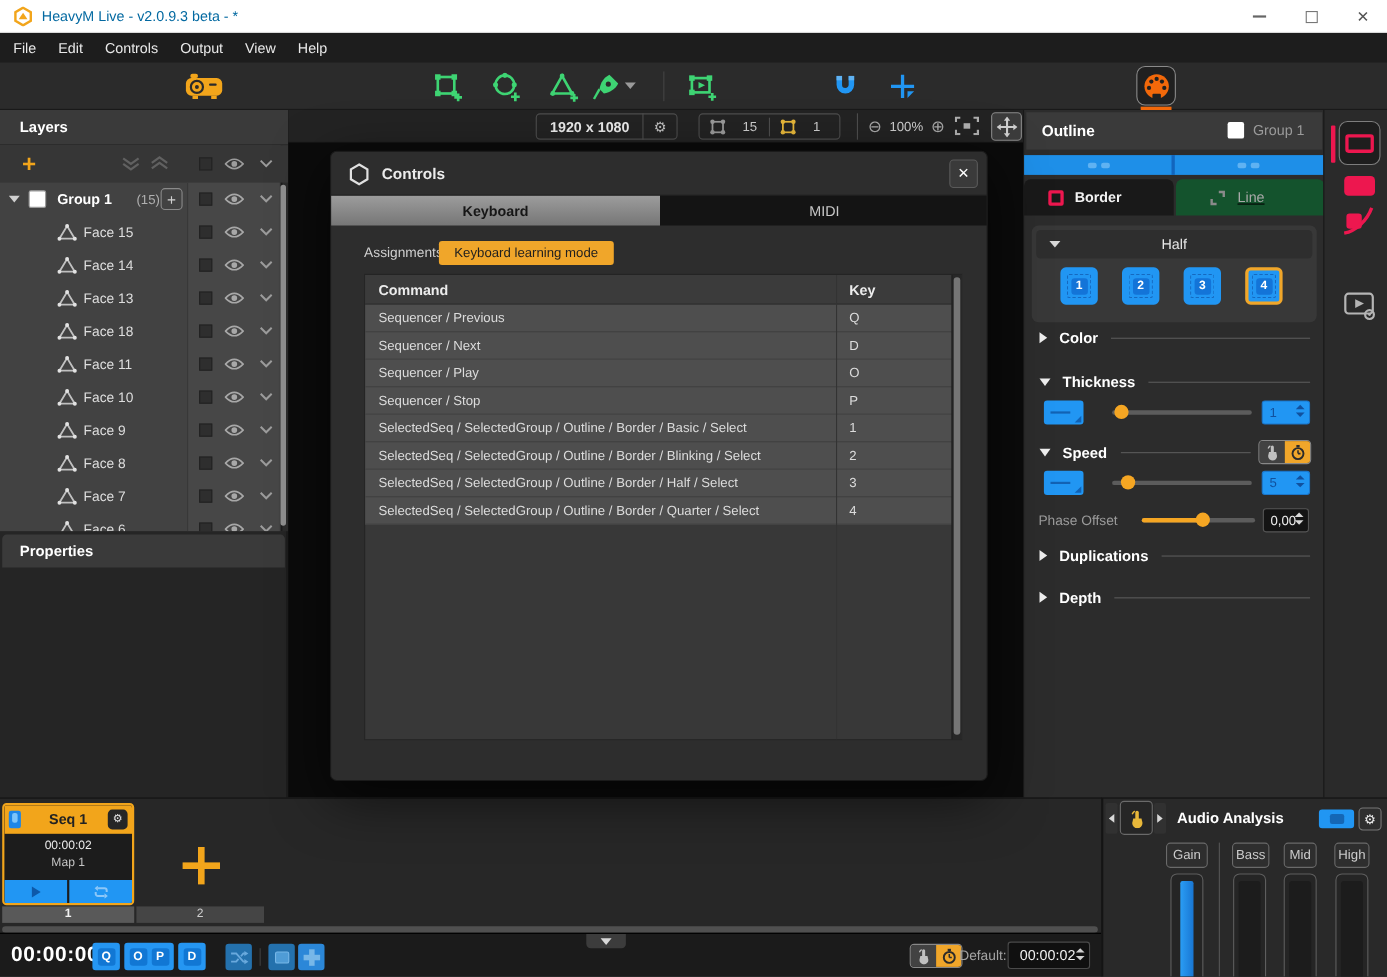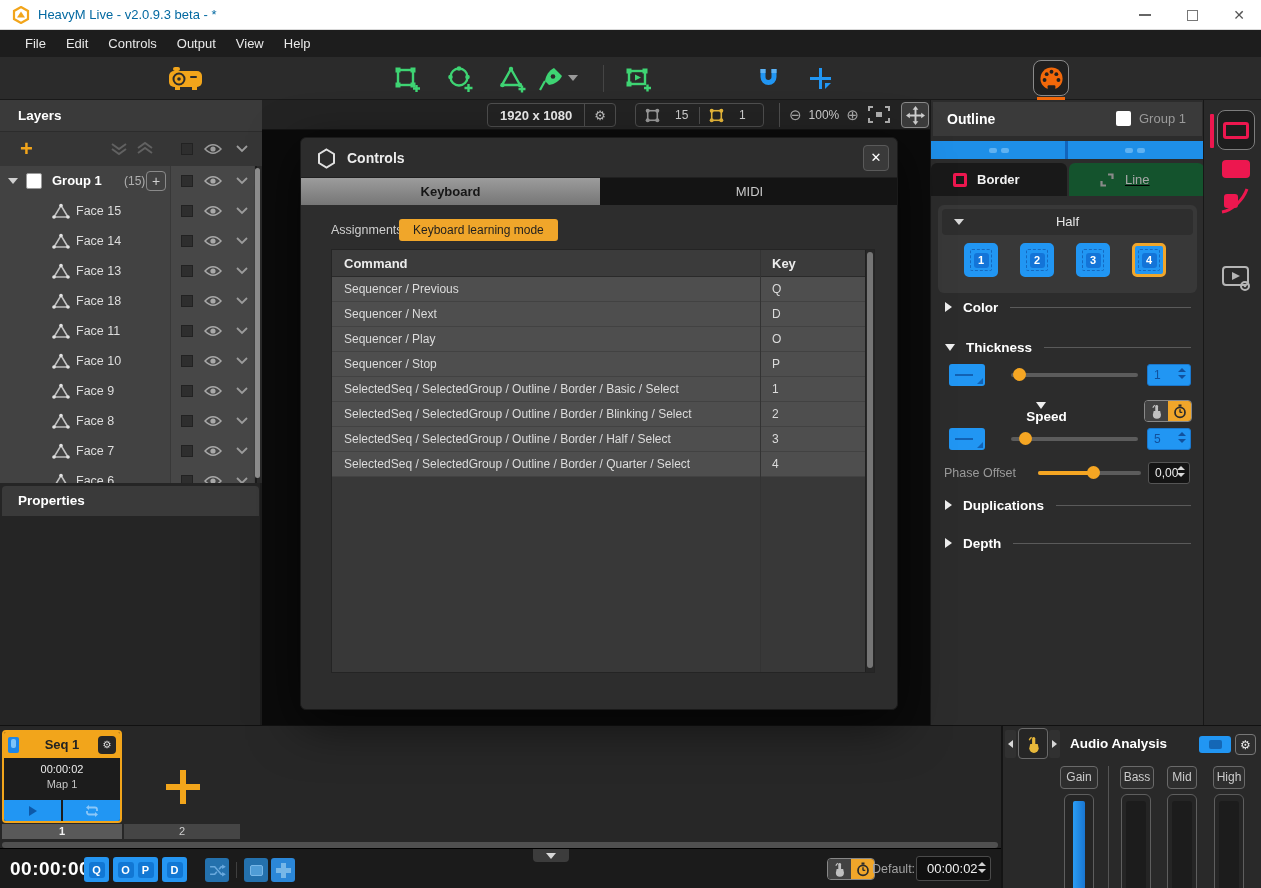--- a/index.html
+++ b/index.html
@@ -10,21 +10,21 @@
   
   .titlebar { position:absolute; left:0; top:0; width:1261px; height:30px; background:#ffffff; border-bottom:1px solid #d9d9d9; }
   .titlebar .logo { position:absolute; left:12px; top:6px; }
   .titlebar .apptitle { position:absolute; left:38px; top:0; line-height:30px; font-size:13px; color:#0369a1; }
   .wbtn { position:absolute; top:0; width:40px; height:30px; display:flex; align-items:center; justify-content:center; color:#555; }
   .wbtn.min { left:1125px; } .wbtn.max { left:1172px; } .wbtn.close { left:1219px; font-size:14px; }
   .wbtn.min i { display:block; width:12px; height:2px; background:#666; }
   .wbtn.max i { display:block; width:11px; height:11px; border:1.5px solid #777; }
 
   
-  .menubar { position:absolute; left:0; top:30px; width:1261px; height:27px; background:#1d1d1d; display:flex; align-items:center; padding-left:15px; }
+  .menubar { position:absolute; left:0; top:30px; width:1261px; height:27px; background:#1d1d1d; display:flex; align-items:center; padding-left:2px; }
   .menu-item { padding:0 10px; font-size:13px; color:#e9e9e9; line-height:27px; }
 
   
   .toolbar { position:absolute; left:0; top:57px; width:1261px; height:43px; background:#2b2b2b; border-bottom:1px solid #191919; }
   .tbi { position:absolute; top:9px; }
   .tb-sep { position:absolute; left:603px; top:8px; width:1px; height:27px; background:#454545; }
   .pen-caret { position:absolute; left:568px; top:18px; width:0; height:0; border-left:5px solid transparent; border-right:5px solid transparent; border-top:6px solid #9a9a9a; }
   .midi-btn { position:absolute; left:1033px; top:3px; width:36px; height:36px; background:#202020; border:1px solid #8a8a8a; border-radius:8px; display:flex; align-items:center; justify-content:center; }
   .midi-underline { position:absolute; left:1037px; top:40px; width:28px; height:4px; background:#f2680a; }
 
@@ -825,21 +825,21 @@
         <span class="knob" style="left:2px;"></span>
     </div>
     <div class="spin-blue" style="left:216px; top:264px;">
       <span class="v">1</span>
       <span class="spin-arrows">
           <i class="up"></i>
           <i class="dn"></i>
         </span>
     </div>
 
-    <div class="sec-h" style="top:302px; right:66px;flex-direction:column;">
+    <div class="sec-h" style="top:302px; right:66px;">
       <span class="car-d"></span>
         <b>Speed</b>
         <span class="rule"></span>
     </div>
     <div class="iconpair" style="left:213px; top:300px;">
       <span class="half tap">
           <svg width="13" height="16" viewBox="0 0 16 18">
             <rect x="6.5" y="1.5" width="3.4" height="9" rx="1.7" fill="#c0c0c0"></rect>
             <path d="M4.5 9 h8 l1 4.5 a5 5 0 0 1 -10 0 Z" fill="#c0c0c0"></path>
             <path d="M3.5 5 a5.5 5.5 0 0 1 2.5,-3" fill="none" stroke="#c0c0c0" stroke-width="1.4"></path>

